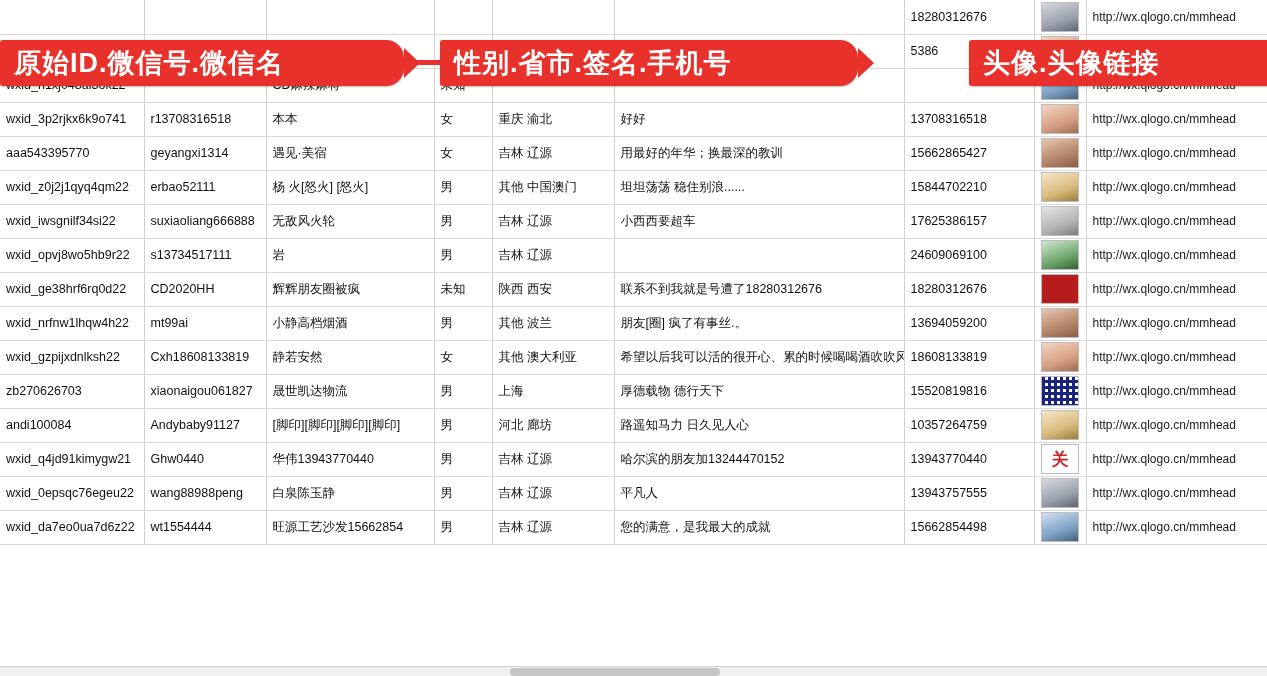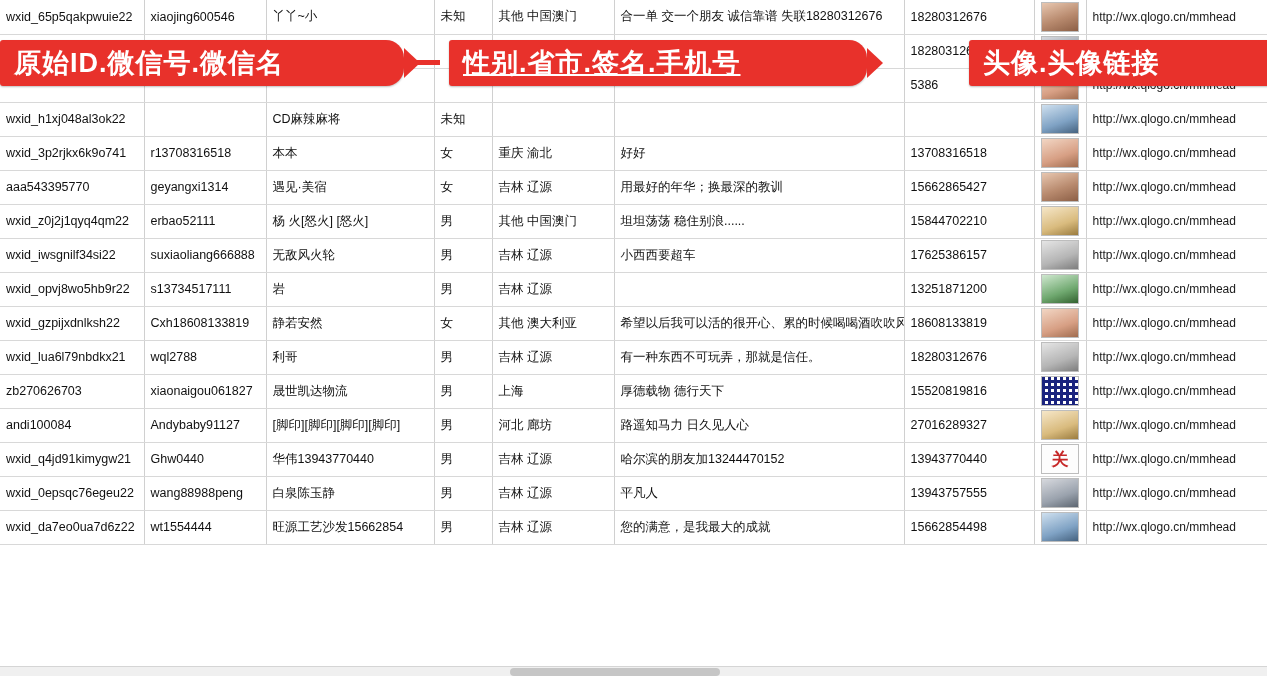--- a/index.html
+++ b/index.html
@@ -98,21 +98,21 @@
     font-weight: bold;
     font-size: 27px;
     letter-spacing: 1px;
     line-height: 46px;
     padding: 0 14px;
     white-space: nowrap;
     border-radius: 3px 18px 18px 3px;
     box-shadow: 0 1px 2px rgba(0,0,0,0.25);
   }
   .banner.b1 { left: 0px;   width: 404px; }
-  .banner.b2 { left: 449px; width: 418px; text-decoration: underline; }
+  .banner.b2 { left: 440px; width: 418px; }
   .banner.b3 { left: 924px; width: 330px; margin-left: 45px; }
   .banner .tail {
     position: absolute;
     right: -16px; top: 8px;
     width: 0; height: 0;
     border-left: 16px solid #e8312b;
     border-top: 15px solid transparent;
     border-bottom: 15px solid transparent;
   }
   .arrow-link {
@@ -152,31 +152,20 @@
           <col class="c-name">
         <col class="c-gender">
           <col class="c-region">
           <col class="c-sign">
         <col class="c-phone">
           <col class="c-avatar">
           <col class="c-link">
       </colgroup>
       <tbody id="tbody">
           <tr>
-            <td class="origid">wxid_65p5qakpwuie22</td>
-            <td class="wxid">xiaojing600546</td>
-            <td class="name">丫丫~小</td>
-            <td class="gender">未知</td>
-            <td class="region">其他 中国澳门</td>
-            <td class="sign">合一单 交一个朋友 诚信靠谱 失联18280312676</td>
-            <td class="phone">18280312676</td>
-            <td class="avatar"><span class="thumb t1"></span></td>
-            <td class="link">http://wx.qlogo.cn/mmhead</td>
-          </tr>
-          <tr>
             <td class="origid"></td>
             <td class="wxid"></td>
             <td class="name"></td>
             <td class="gender"></td>
             <td class="region"></td>
             <td class="sign"></td>
             <td class="phone">18280312676</td>
             <td class="avatar"><span class="thumb t2"></span></td>
             <td class="link">http://wx.qlogo.cn/mmhead</td>
           </tr>
@@ -246,65 +235,76 @@
             <td class="avatar"><span class="thumb t6"></span></td>
             <td class="link">http://wx.qlogo.cn/mmhead</td>
           </tr>
           <tr>
             <td class="origid">wxid_opvj8wo5hb9r22</td>
             <td class="wxid">s13734517111</td>
             <td class="name">岩</td>
             <td class="gender">男</td>
             <td class="region">吉林 辽源</td>
             <td class="sign"></td>
-            <td class="phone">13251871200</td>
+            <td class="phone">24609069100</td>
             <td class="avatar"><span class="thumb tgreen"></span></td>
+            <td class="link">http://wx.qlogo.cn/mmhead</td>
+          </tr>
+          <tr>
+            <td class="origid">wxid_ge38hrf6rq0d22</td>
+            <td class="wxid">CD2020HH</td>
+            <td class="name">辉辉朋友圈被疯</td>
+            <td class="gender">未知</td>
+            <td class="region">陕西 西安</td>
+            <td class="sign">联系不到我就是号遭了18280312676</td>
+            <td class="phone">18280312676</td>
+            <td class="avatar"><span class="thumb tred"></span></td>
+            <td class="link">http://wx.qlogo.cn/mmhead</td>
+          </tr>
+          <tr>
+            <td class="origid">wxid_nrfnw1lhqw4h22</td>
+            <td class="wxid">mt99ai</td>
+            <td class="name">小静高档烟酒</td>
+            <td class="gender">男</td>
+            <td class="region">其他 波兰</td>
+            <td class="sign">朋友[圈] 疯了有事丝.。</td>
+            <td class="phone">13694059200</td>
+            <td class="avatar"><span class="thumb t1"></span></td>
             <td class="link">http://wx.qlogo.cn/mmhead</td>
           </tr>
           <tr>
             <td class="origid">wxid_gzpijxdnlksh22</td>
             <td class="wxid">Cxh18608133819</td>
             <td class="name">静若安然</td>
             <td class="gender">女</td>
             <td class="region">其他 澳大利亚</td>
             <td class="sign">希望以后我可以活的很开心、累的时候喝喝酒吹吹风</td>
             <td class="phone">18608133819</td>
             <td class="avatar"><span class="thumb t3"></span></td>
             <td class="link">http://wx.qlogo.cn/mmhead</td>
           </tr>
           <tr>
-            <td class="origid">wxid_lua6l79nbdkx21</td>
-            <td class="wxid">wql2788</td>
-            <td class="name">利哥</td>
-            <td class="gender">男</td>
-            <td class="region">吉林 辽源</td>
-            <td class="sign">有一种东西不可玩弄，那就是信任。</td>
-            <td class="phone">18280312676</td>
-            <td class="avatar"><span class="thumb t6"></span></td>
-            <td class="link">http://wx.qlogo.cn/mmhead</td>
-          </tr>
-          <tr>
             <td class="origid">zb270626703</td>
             <td class="wxid">xiaonaigou061827</td>
             <td class="name">晟世凯达物流</td>
             <td class="gender">男</td>
             <td class="region">上海</td>
             <td class="sign">厚德载物 德行天下</td>
             <td class="phone">15520819816</td>
             <td class="avatar"><span class="thumb tqr"></span></td>
             <td class="link">http://wx.qlogo.cn/mmhead</td>
           </tr>
           <tr>
             <td class="origid">andi100084</td>
             <td class="wxid">Andybaby91127</td>
             <td class="name">[脚印][脚印][脚印][脚印]</td>
             <td class="gender">男</td>
             <td class="region">河北 廊坊</td>
             <td class="sign">路遥知马力 日久见人心</td>
-            <td class="phone">27016289327</td>
+            <td class="phone">10357264759</td>
             <td class="avatar"><span class="thumb t5"></span></td>
             <td class="link">http://wx.qlogo.cn/mmhead</td>
           </tr>
           <tr>
             <td class="origid">wxid_q4jd91kimygw21</td>
             <td class="wxid">Ghw0440</td>
             <td class="name">华伟13943770440</td>
             <td class="gender">男</td>
             <td class="region">吉林 辽源</td>
             <td class="sign">哈尔滨的朋友加13244470152</td>

